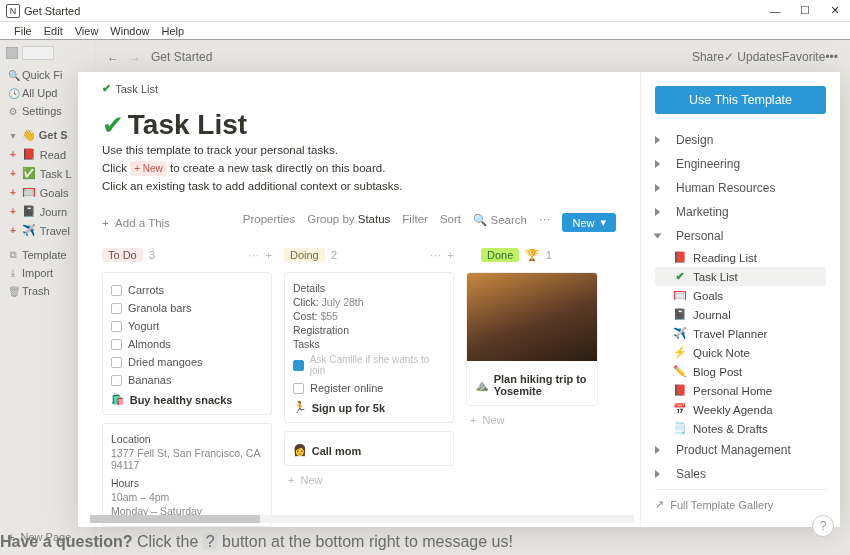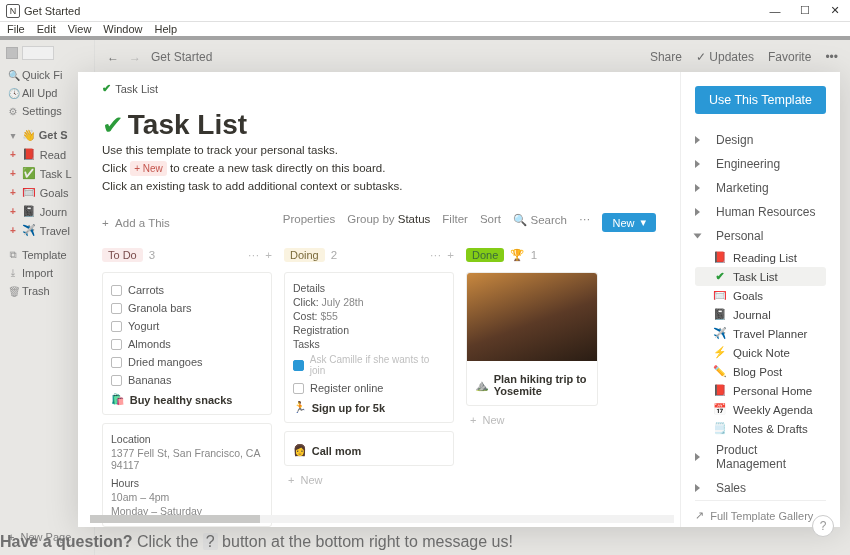--- a/index.html
+++ b/index.html
@@ -2,37 +2,37 @@
 <html><head>
 <meta charset="utf-8">
 <style>
   * { box-sizing: border-box; margin: 0; padding: 0; font-family: -apple-system, "Segoe UI", Helvetica, Arial, sans-serif; }
   body { width: 850px; height: 555px; background:#fff; overflow:hidden; font-size:12px; color:#37352f; }
   .titlebar { height:22px; display:flex; align-items:center; border-bottom:1px solid #e0e0e0; background:#fff; }
   .titlebar .ico { width:14px; height:14px; margin:0 4px 0 6px; border:1px solid #555; border-radius:2px; display:flex; align-items:center; justify-content:center; font-size:9px; }
   .titlebar .title { font-size:11px; flex:1; }
   .winbtns { display:flex; }
   .winbtn { width:30px; height:22px; display:flex; align-items:center; justify-content:center; font-size:11px; color:#333; }
-  .menubar { height:18px; display:flex; align-items:center; gap:12px; padding:0 7px; font-size:11px; border-bottom:4px solid #a3a3a3; }
+  .menubar { height:18px; display:flex; align-items:center; gap:12px; padding:0 14px; font-size:11px; border-bottom:1px solid #a3a3a3; }
 
   .app { display:flex; height:calc(555px - 40px); background:#f7f6f3; position:relative; }
   .sidebar { width:95px; background:#f7f6f3; border-right:1px solid #ededeb; padding:4px 0; font-size:11px; color:#666; display:flex; flex-direction:column; }
   .sb-top { display:flex; align-items:center; gap:4px; padding:2px 6px 6px 6px; }
   .sb-block { width:12px; height:12px; background:#ccc; border:1px solid #bbb; }
   .sbw { width:32px; height:14px; background:#fff; border:1px solid #ddd; }
   .sb-item { padding:3px 8px; white-space:nowrap; overflow:hidden; display:flex; align-items:center; gap:4px; }
   .sb-ic { width:10px; display:inline-block; text-align:center; font-size:10px; color:#999; }
   .sb-plus { color:#e16259; font-weight:bold; }
   .sb-sec { margin-top:6px; }
   .sb-btm { margin-top:auto; padding:8px; color:#888; }
 
   .workspace { flex:1; display:flex; flex-direction:column; }
   .topbar { height:34px; display:flex; align-items:center; padding:0 12px; color:#777; font-size:12px; }
   .topbar .nav { display:flex; gap:10px; align-items:center; }
-  .topbar .right { margin-left:auto; display:flex; gap:14px; align-items:center; }
+  .topbar .right { margin-left:auto; display:flex; align-items:center; }
   .footq { text-align:left; font-size:16px; color:#777; position:absolute; bottom:4px; left:0; right:0; }
 
   .overlay { position:absolute; left:0; right:0; top:40px; bottom:0; background:rgba(0,0,0,0.06); }
   .modal { position:absolute; left:78px; top:72px; right:10px; bottom:28px; background:#fff; box-shadow:0 4px 32px rgba(0,0,0,.15); display:flex; overflow:hidden; }
   .mod-main { flex:1; padding:10px 24px 0 24px; overflow:hidden; position:relative; }
   .crumb { display:flex; align-items:center; gap:4px; font-size:11px; color:#555; margin-bottom:14px; }
   .check { color:#2b9b3a; font-weight:bold; }
   .bigtitle { display:flex; align-items:center; gap:4px; }
   .bigtitle .chk { font-size:26px; color:#2b9b3a; }
   .bigtitle h1 { font-size:28px; font-weight:700; color:#37352f; }
@@ -44,36 +44,36 @@
   .status-k { color:#37352f; }
   .btn-new { background:#2a98d6; color:#fff; padding:3px 10px; border-radius:3px; font-size:11px; display:flex; align-items:center; gap:6px; }
 
   .board { display:flex; gap:12px; margin-top:14px; }
   .col { width:170px; flex:none; }
   .col.big { width:132px; }
   .colhead { display:flex; align-items:center; gap:6px; font-size:11.5px; padding:2px 0; }
   .tag { padding:1px 6px; border-radius:3px; font-size:11px; }
   .tag.todo { background:#faebeb; color:#7a4c4c; }
   .tag.doing { background:#faf3e0; color:#7a6a3a; }
-  .tag.done { background:#84cc16; color:#3b6b3b; }
+  .tag.done { background:#bef264; color:#3b6b3b;margin-left:15px; }
   .colcount { color:#aaa; }
   .colactions { margin-left:auto; color:#bbb; display:flex; gap:6px; }
   .card { border:1px solid #ececea; border-radius:3px; background:#fff; margin-top:8px; font-size:11px; }
   .cardpad { padding:8px 8px; }
   .ck { display:flex; align-items:center; gap:6px; padding:3px 0; color:#555; }
   .ck .box { width:11px; height:11px; border:1.5px solid #bbb; border-radius:2px; }
   .ck .box.on { background:#2a98d6; border-color:#2a98d6; position:relative; }
   .ck .faded { color:#bfbfbf; font-size:10px; }
   .cardtitle { display:flex; align-items:center; gap:5px; font-weight:600; padding-top:4px; }
   .kv { color:#888; font-size:10.5px; padding:1px 0; }
   .kv b { color:#555; font-weight:500; }
   .addnew { color:#bbb; font-size:11px; padding:8px 4px; display:flex; gap:6px; align-items:center;}
   .phimg { height:88px; background:linear-gradient(160deg,#c8883f 0%,#5b3a26 55%,#2a1d14 100%); border-radius:3px 3px 0 0; }
 
-  .mod-side { width:160px; border-left:1px solid #eee; padding:14px 14px 16px 14px; display:flex; flex-direction:column; font-size:12px; }
+  .mod-side { width:200px; border-left:1px solid #eee; padding:14px 14px 16px 14px; display:flex; flex-direction:column; font-size:12px; }
   .use-btn { background:#2a98d6; color:#fff; text-align:center; padding:7px 0; border-radius:3px; font-size:12.5px; margin-bottom:14px; }
   .cat { padding:5px 0; color:#555; display:flex; align-items:center; gap:16px; }
   .caret { width:0; height:0; border-top:4px solid transparent; border-bottom:4px solid transparent; border-left:5px solid #888; }
   .caret.open { transform:rotate(90deg); }
   .leaf { padding:3px 0 3px 18px; display:flex; align-items:center; gap:6px; font-size:11.5px; color:#444; border-radius:3px;}
   .leaf.sel { background:#f1f1ef; }
   .emo { width:14px; text-align:center; font-size:11px; }
   .fullg { margin-top:auto; color:#888; font-size:11px; display:flex; align-items:center; gap:6px; padding-top:8px; border-top:1px solid #eee; }
   .hscroll { position:absolute; left:12px; right:6px; bottom:4px; height:8px; background:#f2f2f2; }
   .hscroll .th { width:170px; height:100%; background:#c9c9c7; }
@@ -354,25 +354,25 @@
     <div class="cat">
         <span class="caret"></span>
         <span>Design</span>
       </div>
     <div class="cat">
         <span class="caret"></span>
         <span>Engineering</span>
       </div>
     <div class="cat">
         <span class="caret"></span>
+        <span>Human Resources</span>
+      </div>
+    <div class="cat">
+        <span class="caret"></span>
         <span>Marketing</span>
-      </div>
-    <div class="cat">
-        <span class="caret"></span>
-        <span>Human Resources</span>
       </div>
     <div class="cat">
         <span class="caret open"></span>
         <span>Personal</span>
       </div>
 
     <div class="leaf">
         <span class="emo">📕</span>
         <span>Reading List</span>
       </div>

